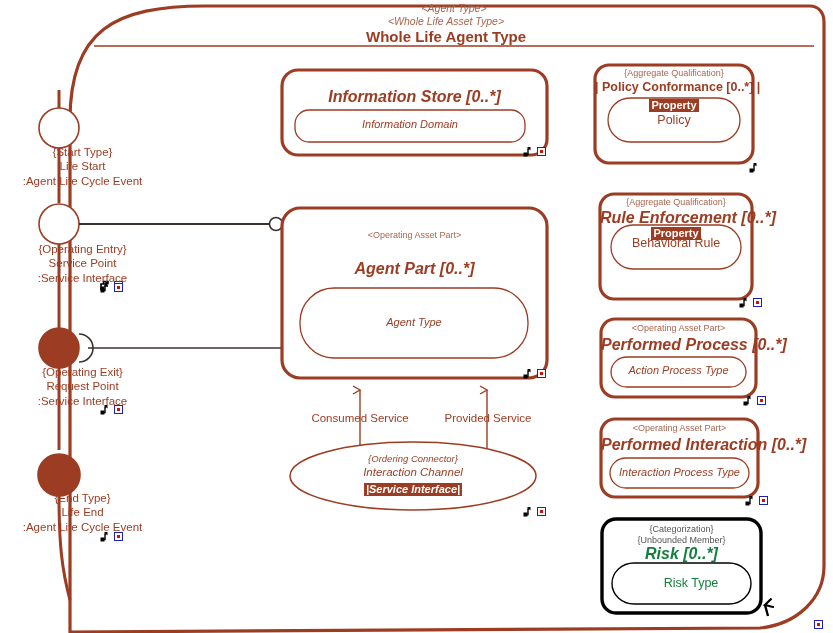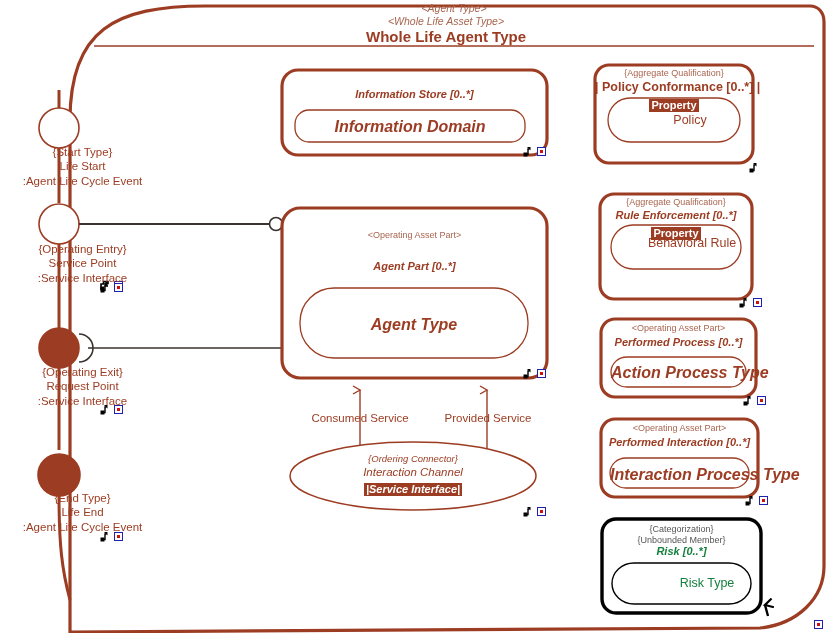--- a/index.html
+++ b/index.html
@@ -36,39 +36,38 @@
     font-size: 9px;
     font-style: normal;
     color: #a9654f;
     letter-spacing: 0px;
   }
   .stereo-b {
     font-size: 9.5px;
     color: #9c3c22;
   }
   .name-it {
-    font-size: 11px;
+    font-size: 16px;
     font-style: italic;
     font-weight: bold;
   }
   .name-pl {
     font-size: 12.5px;
     font-weight: bold;
     font-style: normal;
   }
   .inner-it {
-    font-size: 16px;
+    font-size: 11px;
     font-style: italic;
-    font-weight: bold;
+    font-weight: normal;
   }
   .inner-pl {
     font-size: 12.5px;
     font-weight: normal;
     font-style: normal;
-    margin-left: 16px;
   }
   .title-main {
     font-size: 15px;
     font-weight: bold;
     font-style: normal;
     color: #9c3c22;
   }
   .title-st {
     font-size: 10.5px;
     font-style: italic;

